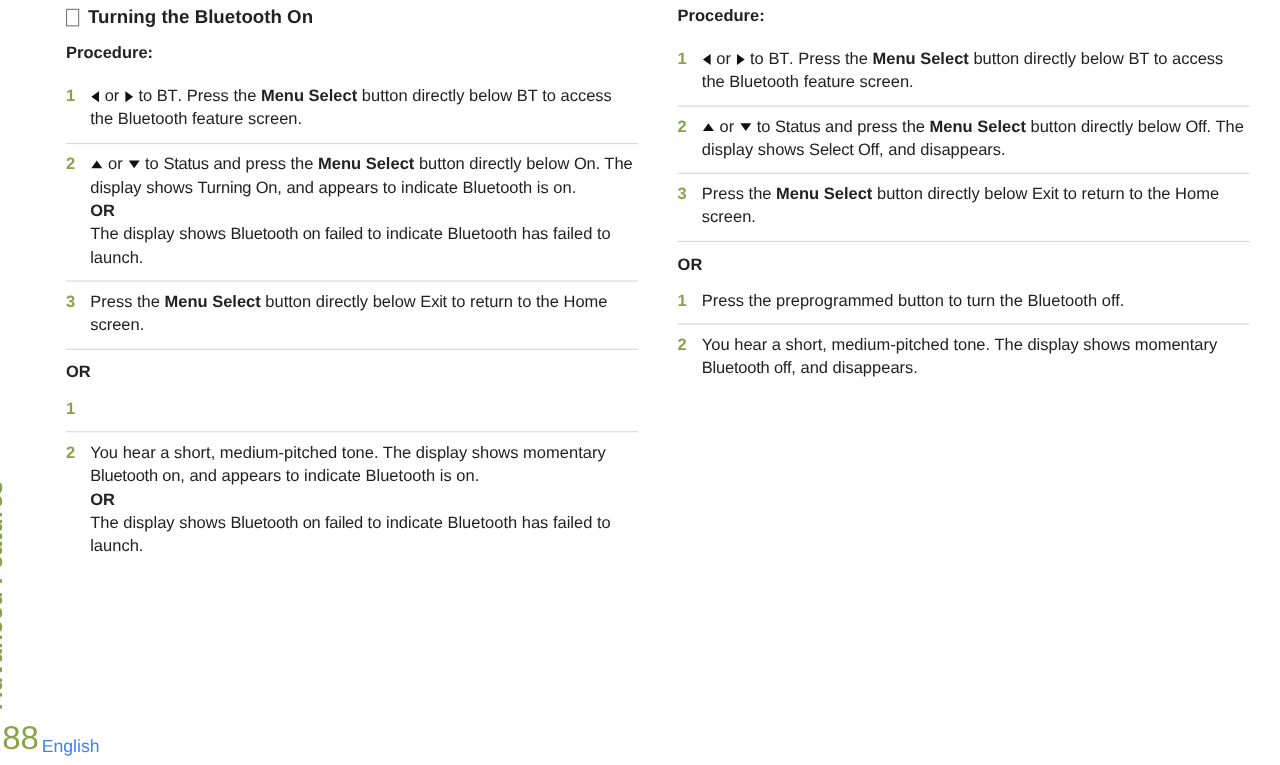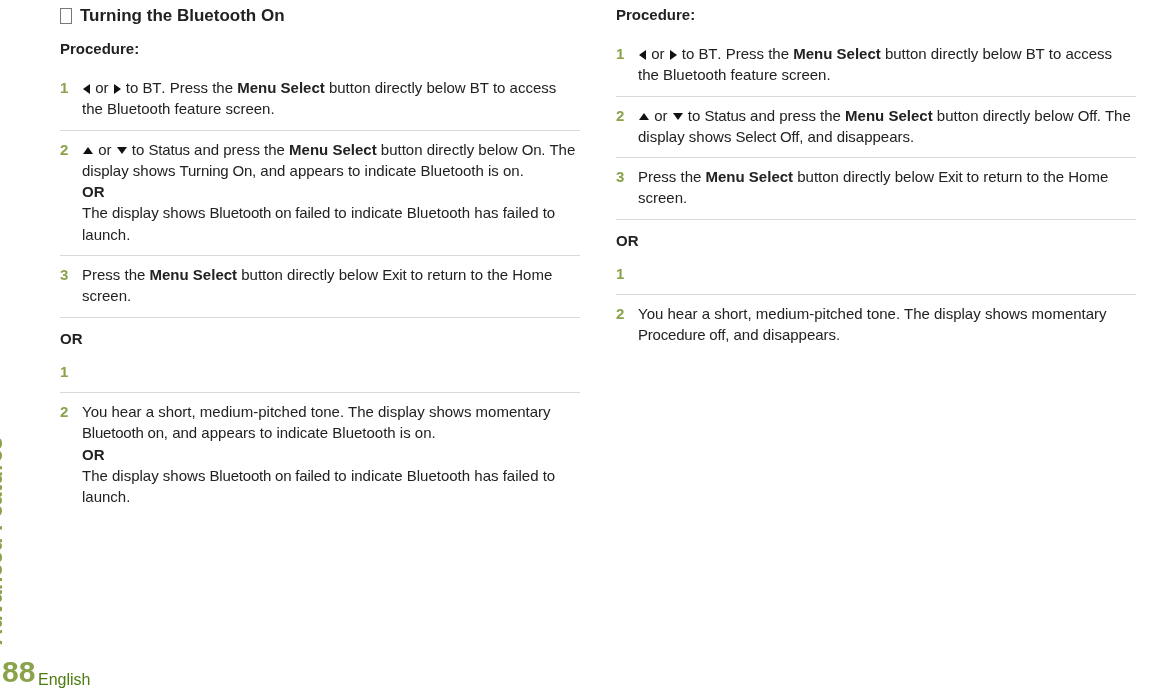--- a/index.html
+++ b/index.html
@@ -23,29 +23,29 @@
     font-weight: bold;
     font-size: 22px;
     letter-spacing: 0.3px;
     white-space: nowrap;
   }
   .page-num {
     position: absolute;
     left: 2px;
     bottom: 6px;
     color: #8aa34a;
-    font-weight: bold;
+    font-weight: normal;
     font-size: 30px;
     margin-top: 24px;
   }
   .lang {
     position: absolute;
     left: 38px;
     bottom: 6px;
-    color: #4d7c0f;
+    color: #3b82f6;
     font-size: 16px;
   }
   .columns {
     display: flex;
     flex-direction: row;
     padding: 6px 10px 0 60px;
     gap: 36px;
   }
   .col {
     width: 520px;
@@ -181,23 +181,24 @@
       <div class="num">3</div>
       <div class="txt">
         <span>Press the </span><span class="b">Menu Select</span><span> button directly below </span><span class="mono">Exit</span><span> to return to the Home screen.</span>
       </div>
     </div>
 
     <div class="or-lone">OR</div>
 
     <div class="step">
       <div class="num">1</div>
-    </div>
-
-    <div class="step">
-      <div class="num">2</div>
-      <div class="txt">
-        <span>You hear a short, medium-pitched tone. The display shows momentary </span><span class="mono">Procedure off</span><span>, and    disappears.</span>
+      <div class="txt">Press the preprogrammed button to turn the Bluetooth off.</div>
+    </div>
+
+    <div class="step">
+      <div class="num">2</div>
+      <div class="txt">
+        <span>You hear a short, medium-pitched tone. The display shows momentary </span><span class="mono">Bluetooth off</span><span>, and    disappears.</span>
       </div>
     </div>
   </div>
 
 </div>
 
 </body></html>

